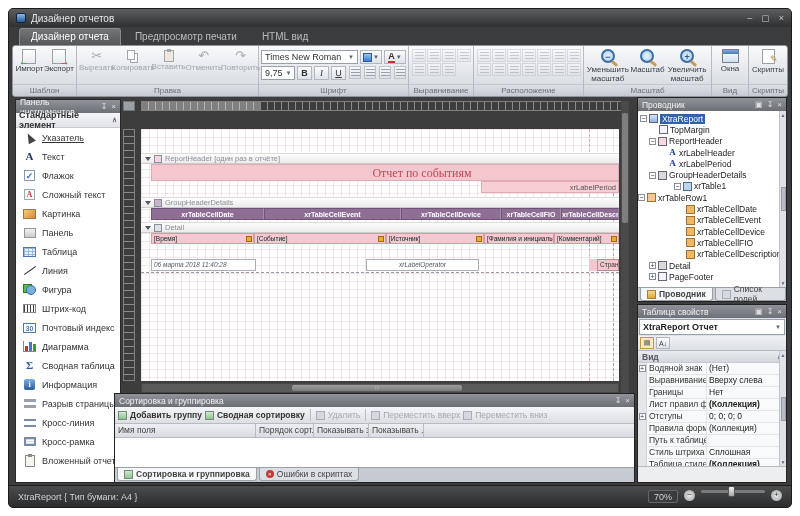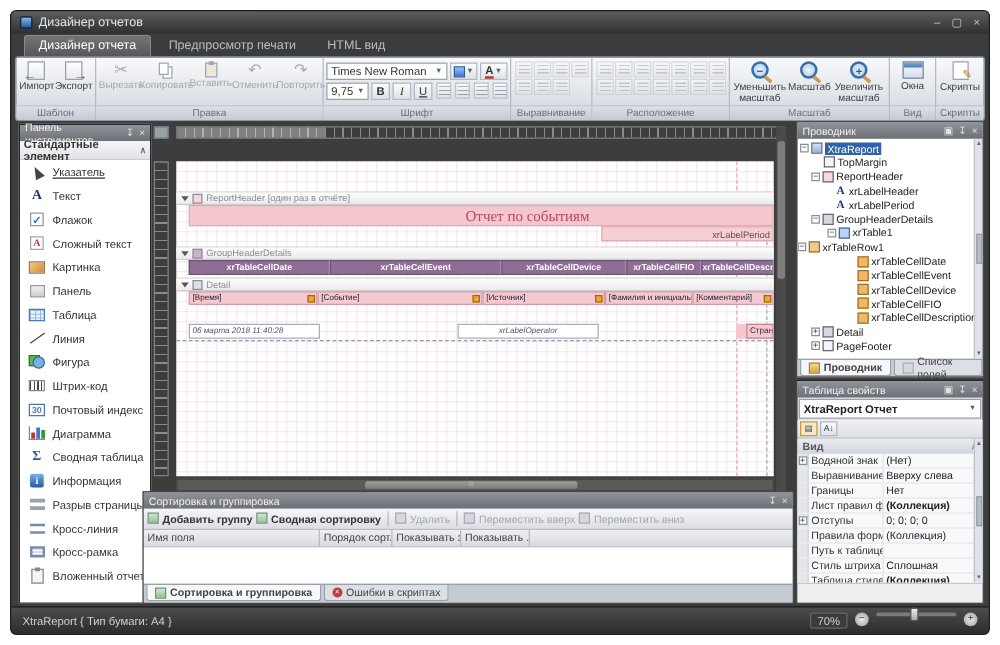--- a/index.html
+++ b/index.html
@@ -105,21 +105,21 @@
 .hguide{position:absolute;left:0;right:0;top:143px;border-top:1px dashed #99a}
 .vguide-pink{position:absolute;left:448px;top:0;bottom:0;border-left:1px dashed #e4a8b2}
 .vguide-dark{position:absolute;left:472px;top:24px;bottom:0;border-left:1px dashed #a9aebb}
 .hscroll{position:absolute;left:20px;top:286px;width:478px;height:10px;background:#5a5a5a;border:1px solid #454545}
 .hthumb{position:absolute;left:150px;top:1px;bottom:1px;width:170px;background:linear-gradient(#9e9e9e,#7c7c7c);border-radius:2px;text-align:center;font-size:5px;color:#ccc;line-height:7px}
 .vscroll{position:absolute;left:500px;top:4px;width:8px;height:292px;background:#4a4a4a}
 .vthumb{position:absolute;left:1px;right:1px;top:12px;height:110px;background:#7e7e7e;border-radius:2px}
 
 .sortpanel{position:absolute;left:105px;top:384px;width:521px;height:90px;border:1px solid #222;display:flex;flex-direction:column;background:#e9ebee}
 .sorttb{height:17px;background:linear-gradient(#f5f6f8,#dbdee3);border-bottom:1px solid #b7bbc2;display:flex;align-items:center;gap:3px;padding:0 3px;font-size:8.5px;flex:none}
-.stbtn{font-weight:bold;color:#333;display:flex;align-items:flex-start;gap:3px}
+.stbtn{font-weight:bold;color:#333;display:flex;align-items:center;gap:3px}
 .stbtn.off{font-weight:normal;color:#a4a8af}
 .mini{width:9px;height:9px;border:1px solid #7a8a7a;background:linear-gradient(#cfe8cf,#8fc48f);flex:none}
 .mini.gray{background:#d5d8dc;border-color:#aab}
 .vsep{width:1px;height:12px;background:#b7bbc2;margin:0 2px}
 .sortcols{height:14px;background:linear-gradient(#edeff2,#d8dbe0);border-bottom:1px solid #b7bbc2;display:flex;font-size:8.5px;color:#444;flex:none}
 .scol{border-right:1px solid #b7bbc2;padding:1px 3px;overflow:hidden;white-space:nowrap}
 .sortbody{flex:1;background:#fff}
 .btabs{height:15px;background:#c6cad1;border-top:1px solid #9aa0a8;display:flex;gap:2px;padding-left:2px;flex:none}
 .btab{font-size:8.5px;color:#444;padding:1px 6px;display:flex;align-items:center;gap:3px;background:#dcdfe4;border:1px solid #9aa0a8;border-top:none;border-radius:0 0 3px 3px;height:13px}
 .btab.active{background:#f6f7f8;font-weight:bold}
@@ -671,21 +671,21 @@
       <div class="trow" style="padding-left:20px">
           <span class="tsp"></span>
           <span class="ti-a">A</span>
           <span>xrLabelPeriod</span>
         </div>
       <div class="trow" style="padding-left:11px">
           <span class="texp">−</span>
           <span class="ti ti-band"></span>
           <span>GroupHeaderDetails</span>
         </div>
-      <div class="trow" style="padding-left:24px">
+      <div class="trow" style="padding-left:36px">
           <span class="texp">−</span>
           <span class="ti ti-table"></span>
           <span>xrTable1</span>
         </div>
       <div class="trow" style="">
           <span class="texp">−</span>
           <span class="ti ti-row"></span>
           <span>xrTableRow1</span>
         </div>
       <div class="trow" style="padding-left:38px">

